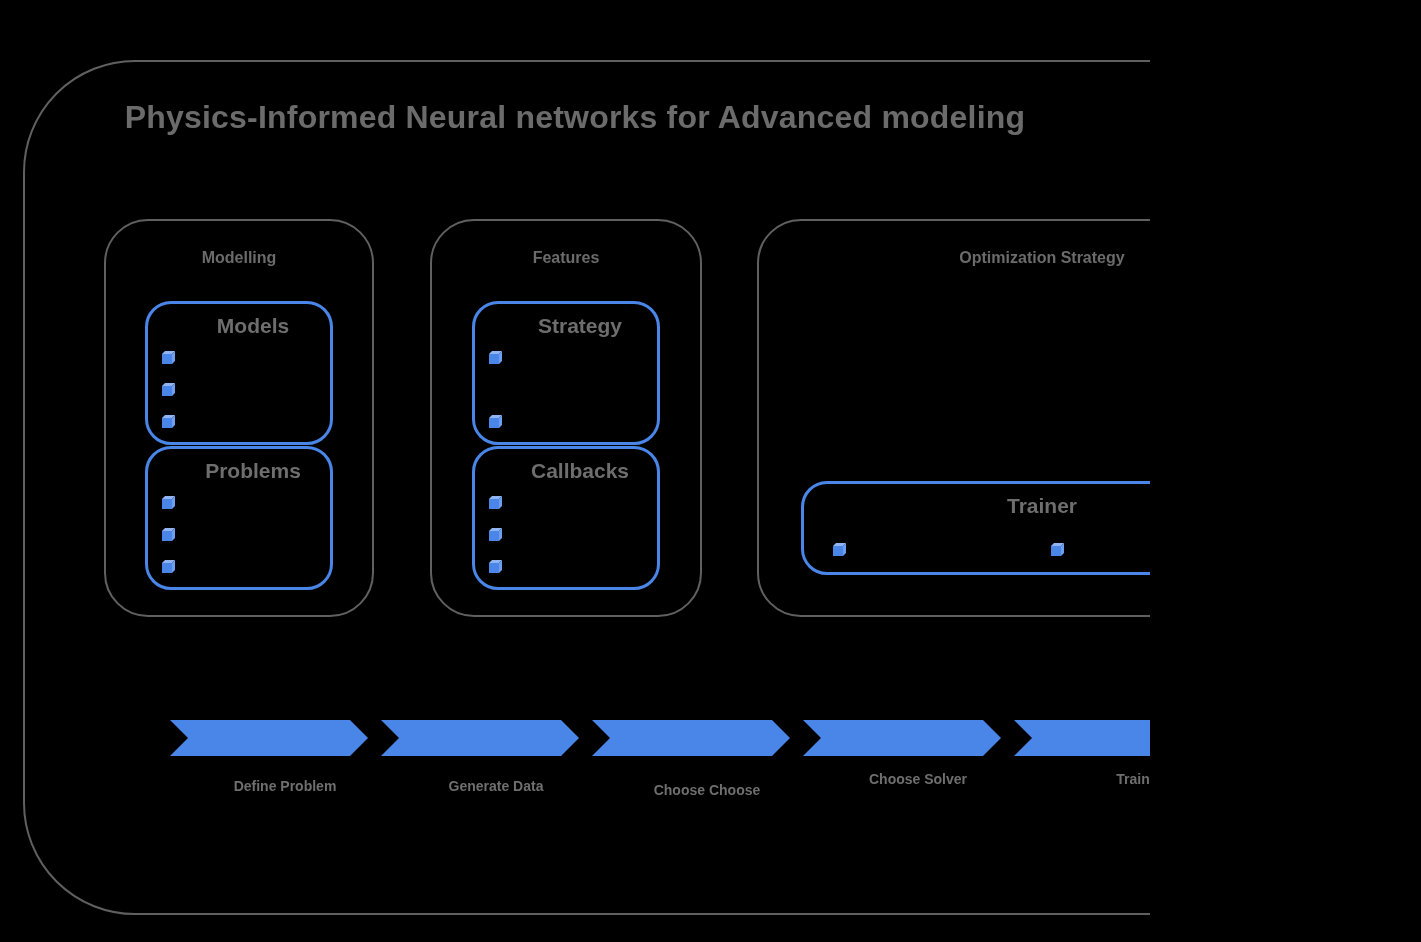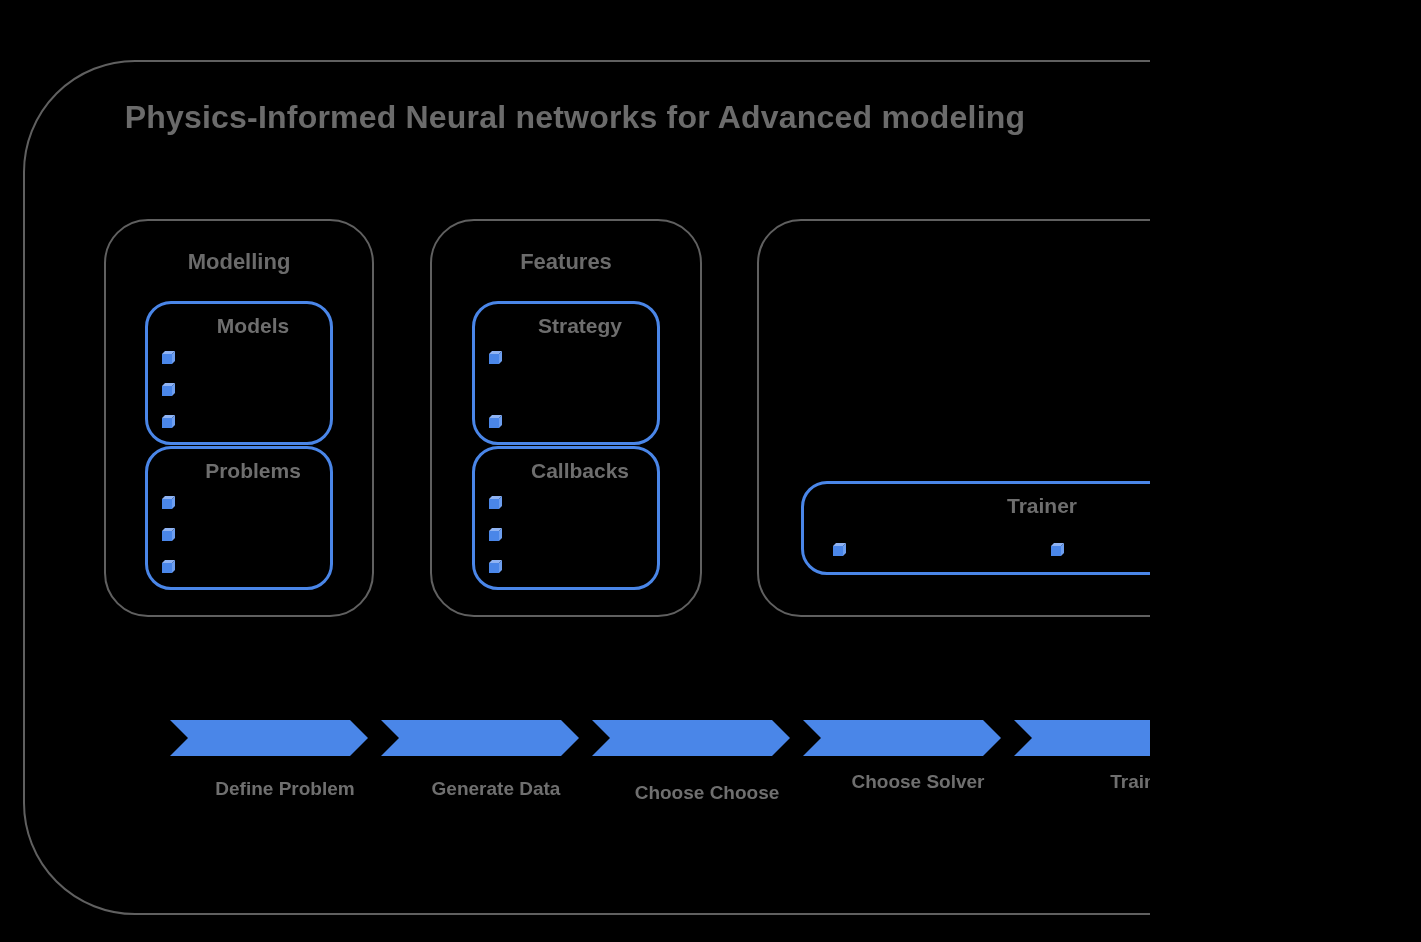--- a/index.html
+++ b/index.html
@@ -18,21 +18,21 @@
   
   .panel{
     position:absolute;top:219px;height:398px;
     border:2.5px solid #606060;border-radius:44px;box-sizing:border-box;
   }
   .panel-a{left:104px;width:270px;}
   .panel-b{left:430px;width:272px;}
   .panel-c{left:757px;width:570px;}
   .panel-label{
     position:absolute;top:28px;left:0;right:0;text-align:center;
-    font-size:22px;font-weight:bold;color:#6b6b6b;
+    font-size:16px;font-weight:bold;color:#6b6b6b;
   }
   
   .group{
     position:absolute;left:50%;transform:translateX(-50%);
     border:3px solid #4a86e8;border-radius:26px;box-sizing:border-box;
   }
   .panel-a .group,.panel-b .group{width:188px;height:144px;padding-left:28px;}
   .panel-a .g1,.panel-b .g1{top:80px;}
   .panel-a .g2,.panel-b .g2{top:225px;}
   .panel-c .group{width:482px;height:94px;}
@@ -53,21 +53,21 @@
   
   .pipeline{position:absolute;left:170px;top:720px;display:flex;gap:13px;}
   .step{display:flex;flex-direction:column;width:198px;}
   .step.last{width:206px;}
   .chev{
     height:36px;background:#4a86e8;
     clip-path:polygon(0 0,calc(100% - 18px) 0,100% 50%,calc(100% - 18px) 100%,0 100%,18px 50%);
   }
   .step-label{
     margin-top:22px;text-align:center;position:relative;
-    font-size:19px;font-weight:bold;color:#6f6f6f;transform:translateX(16px);
+    font-size:14px;font-weight:bold;color:#6f6f6f;transform:translateX(16px);
   }
   .step:nth-child(3) .step-label{top:4px;}
   .step:nth-child(4) .step-label{top:-7px;}
   .step:nth-child(5) .step-label{top:-7px;}
 </style>
 </head>
 <body>
 
 <div class="canvas">
 
@@ -152,20 +152,21 @@
           <svg class="cube" width="15" height="15" viewBox="0 0 15 15">
             <polygon points="1,4 4,1 14,1 11,4" fill="#8fb3f3"></polygon>
             <polygon points="11,4 14,1 14,11 11,14" fill="#6d9eef"></polygon>
             <rect x="1" y="4" width="10" height="10" fill="#4a86e8"></rect>
           </svg>
         </div>
     </div>
   </section>
 
   <section class="panel panel-c">
+    <div class="panel-label">Optimization Strategy</div>
     <div class="group g2">
       <div class="group-label">Trainer</div>
       <div class="cubes cubes-h h2">
           <svg class="cube" width="15" height="15" viewBox="0 0 15 15">
             <polygon points="1,4 4,1 14,1 11,4" fill="#8fb3f3"></polygon>
             <polygon points="11,4 14,1 14,11 11,14" fill="#6d9eef"></polygon>
             <rect x="1" y="4" width="10" height="10" fill="#4a86e8"></rect>
           </svg>
           <svg class="cube" width="15" height="15" viewBox="0 0 15 15">
             <polygon points="1,4 4,1 14,1 11,4" fill="#8fb3f3"></polygon>

